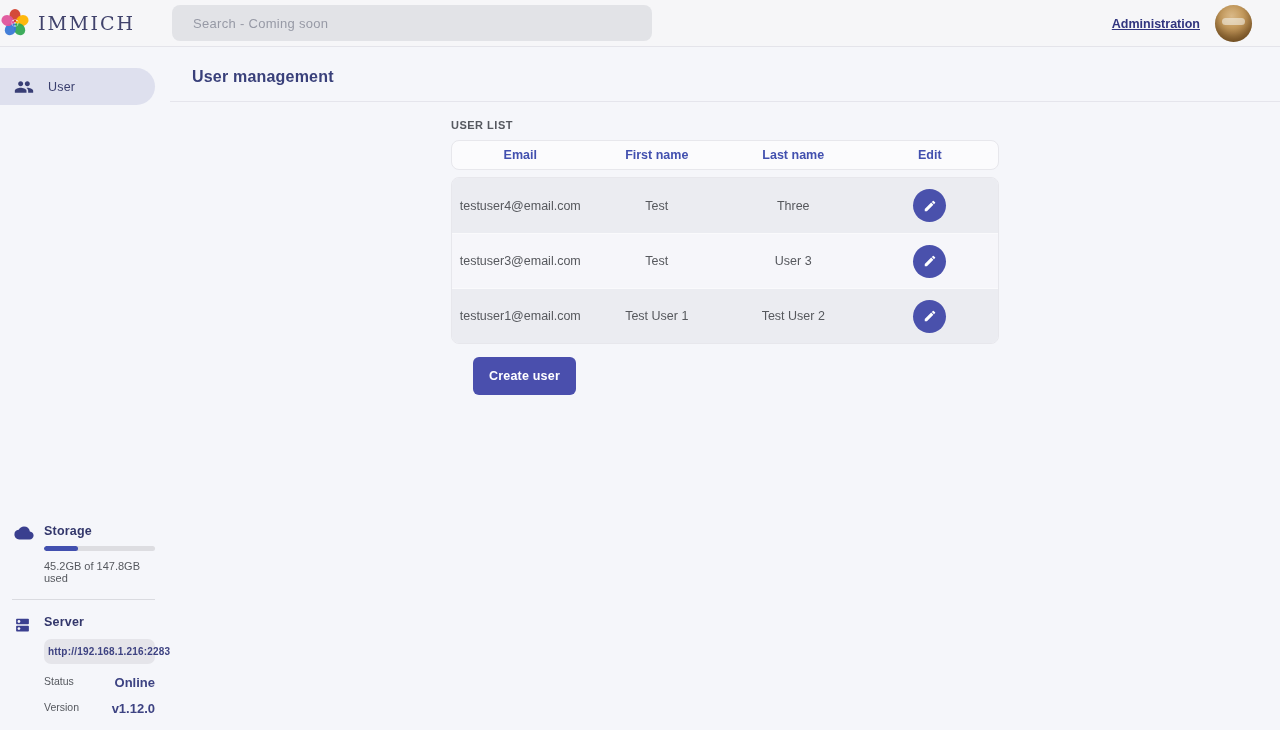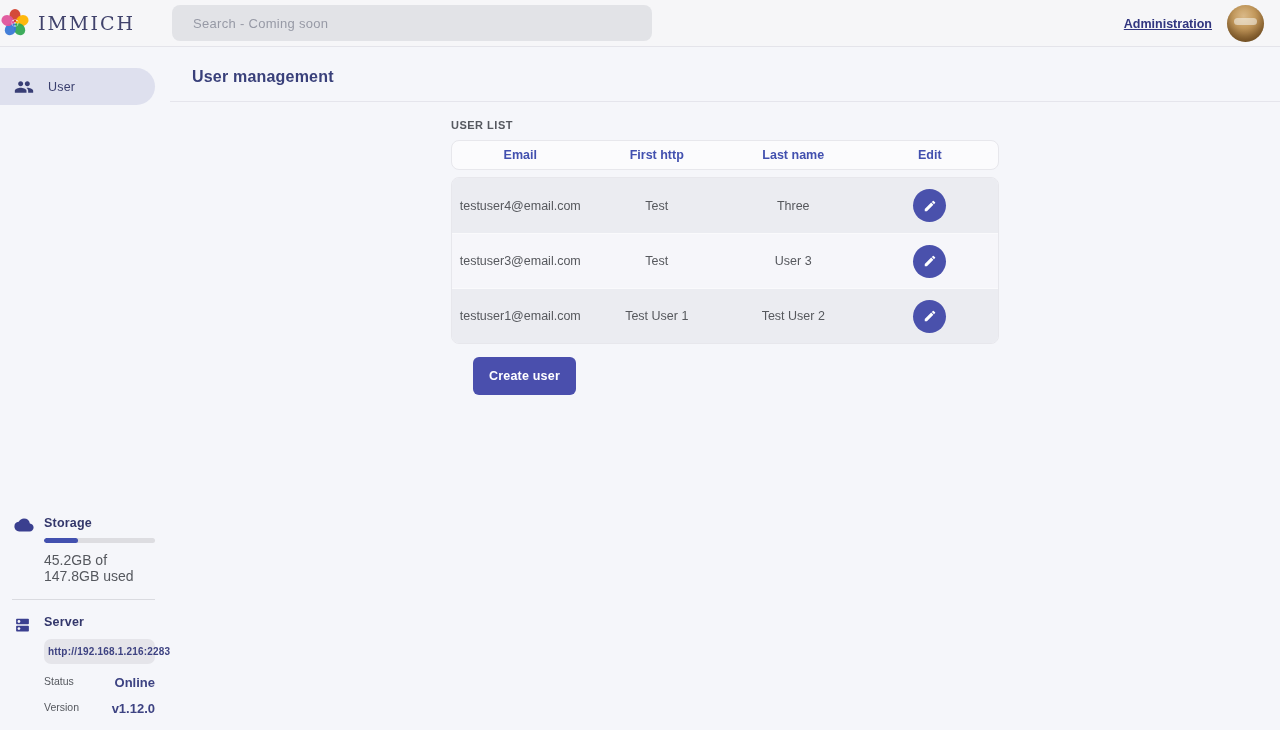--- a/index.html
+++ b/index.html
@@ -19,21 +19,21 @@
   .logo-text {
     font-family:"DejaVu Serif", serif;
     font-size:19px; letter-spacing:2px; color:#41436c; font-weight:400;
   }
   .searchbar {
     position:absolute; left:172px; top:5px; width:480px; height:36px;
     background:#e2e3e7; border-radius:8px; border:none;
     display:flex; align-items:center; padding-left:21px;
     font-size:13px; color:#979aa6; letter-spacing:0.3px;
   }
-  .topbar-right { position:absolute; right:0; top:0; height:47px; display:flex; align-items:center; gap:15px; padding-right:16px; }
+  .topbar-right { position:absolute; right:12px; top:0; height:47px; display:flex; align-items:center; gap:15px; padding-right:16px; }
   .admin-link { font-size:12.5px; font-weight:700; color:#31357f; text-decoration:underline; cursor:pointer; }
   .avatar {
     width:37px; height:37px; border-radius:50%;
     background:radial-gradient(circle at 45% 30%, #d9b887 0%, #c49a5d 35%, #9a6f3a 70%, #6f4d26 100%);
     box-shadow:inset 0 -6px 8px rgba(60,40,10,.35);
     cursor:pointer; position:relative; overflow:hidden;
   }
   .avatar::after { 
     content:""; position:absolute; left:7px; top:13px; width:23px; height:7px;
     border-radius:4px; background:rgba(245,245,240,.55);
@@ -49,21 +49,21 @@
   }
   .side-item span { font-size:12.5px; color:#3a3f6e; letter-spacing:0.2px; }
   
   .side-bottom { margin-top:auto; padding:0 15px 14px 14px; }
   .side-block { display:flex; gap:10px; }
   .side-block .icon-col { width:20px; flex:0 0 20px; padding-top:1px; }
   .side-block .content-col { flex:1; min-width:0; }
   .side-title { font-size:12.5px; font-weight:700; color:#33376b; letter-spacing:0.2px; }
   .progress-track { margin-top:8px; width:100%; height:5px; border-radius:3px; background:#dddde1; overflow:hidden; }
   .progress-fill { height:100%; border-radius:3px; background:#4250af; }
-  .usage-text { margin-top:9px; font-size:14px; color:#55585e; }
+  .usage-text { margin-top:9px; font-size:11px; color:#55585e; }
   .side-divider { border:none; border-top:1px solid #dadbe0; margin:15px 0 15px -2px; }
   .url-pill {
     margin-top:10px; background:#e5e5ea; border-radius:7px;
     padding:7px 4px; text-align:center;
     font-size:10px; font-weight:700; color:#3e4382; letter-spacing:0.2px;
   }
   .kv-row { display:flex; justify-content:space-between; margin-top:11px; }
   .kv-row .k { font-size:10.5px; color:#55585e; }
   .kv-row .v { font-size:13px; font-weight:700; color:#3d4382; }
   
@@ -185,21 +185,21 @@
   <main class="main">
     <div class="page-title-bar">
       <h1 class="page-title">User management</h1>
     </div>
 
     <div class="content">
       <div class="section-label">USER LIST</div>
 
       <div class="thead">
         <div>Email</div>
-        <div>First http</div>
+        <div>First name</div>
         <div>Last name</div>
         <div>Edit</div>
       </div>
 
       <div class="tbody" id="user-table-body">
           <div class="trow">
             <div class="cell">testuser4@email.com</div>
             <div class="cell">Test</div>
             <div class="cell">Three</div>
             <div class="edit-cell">

